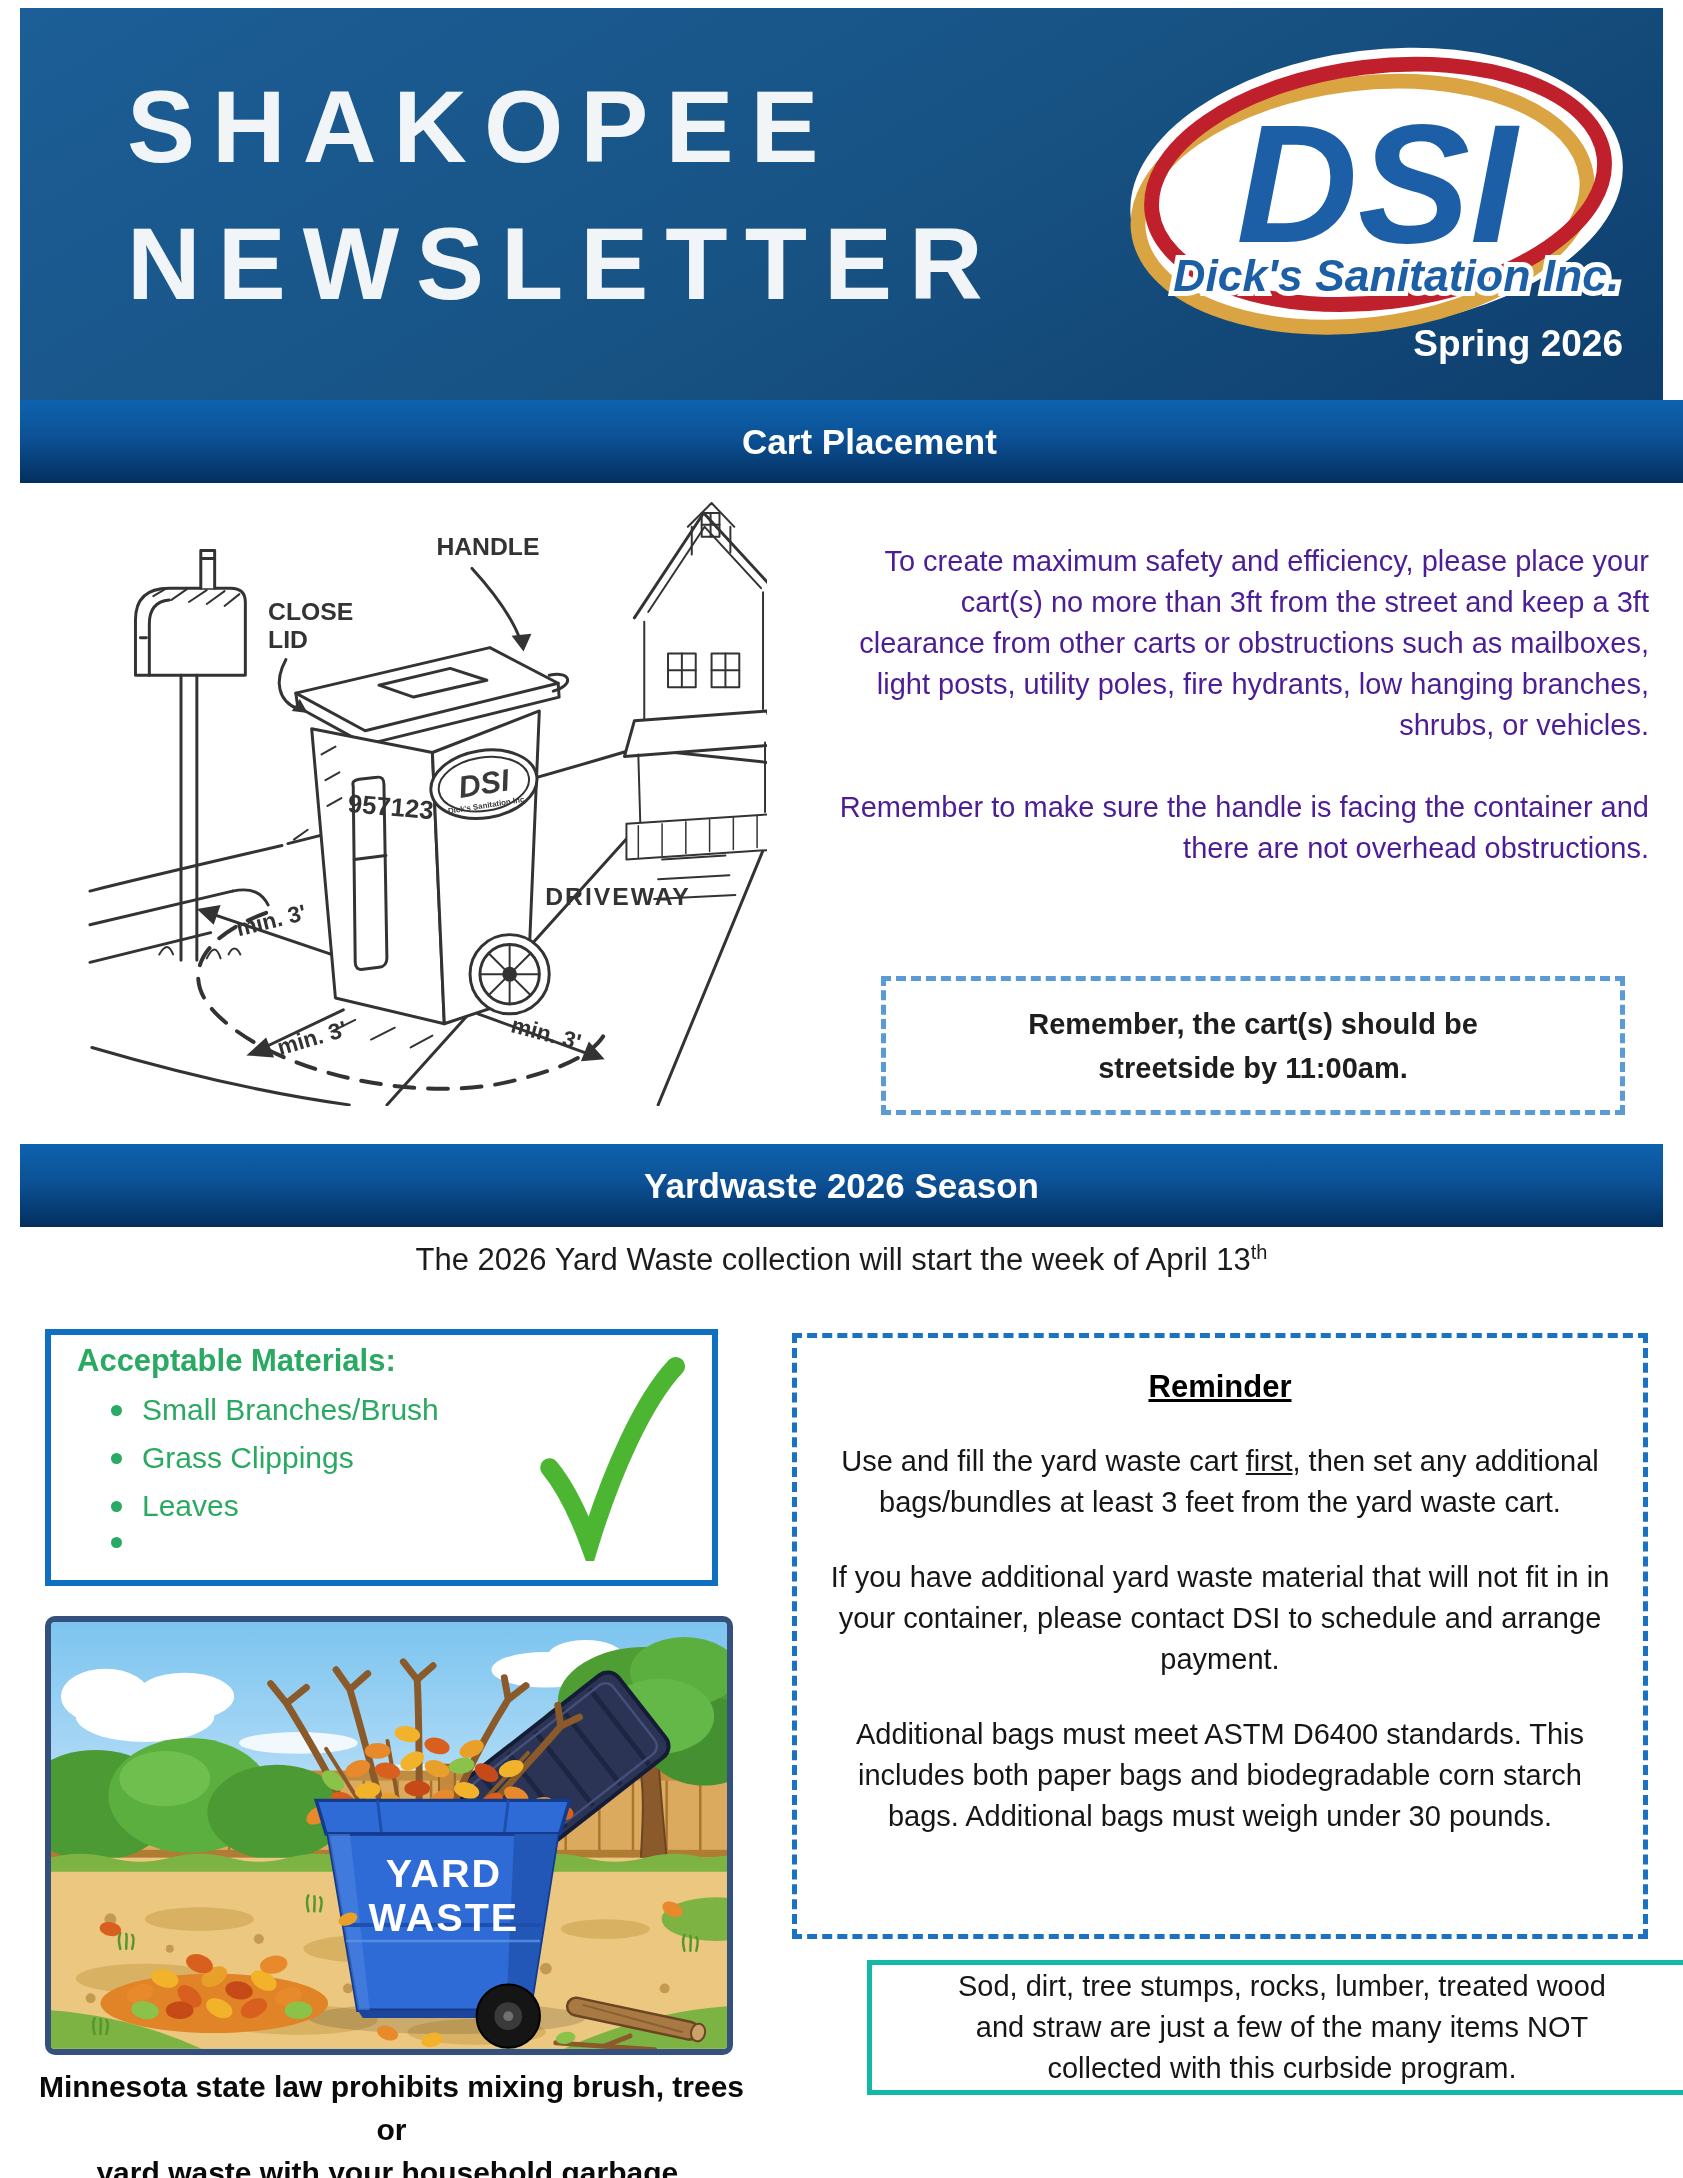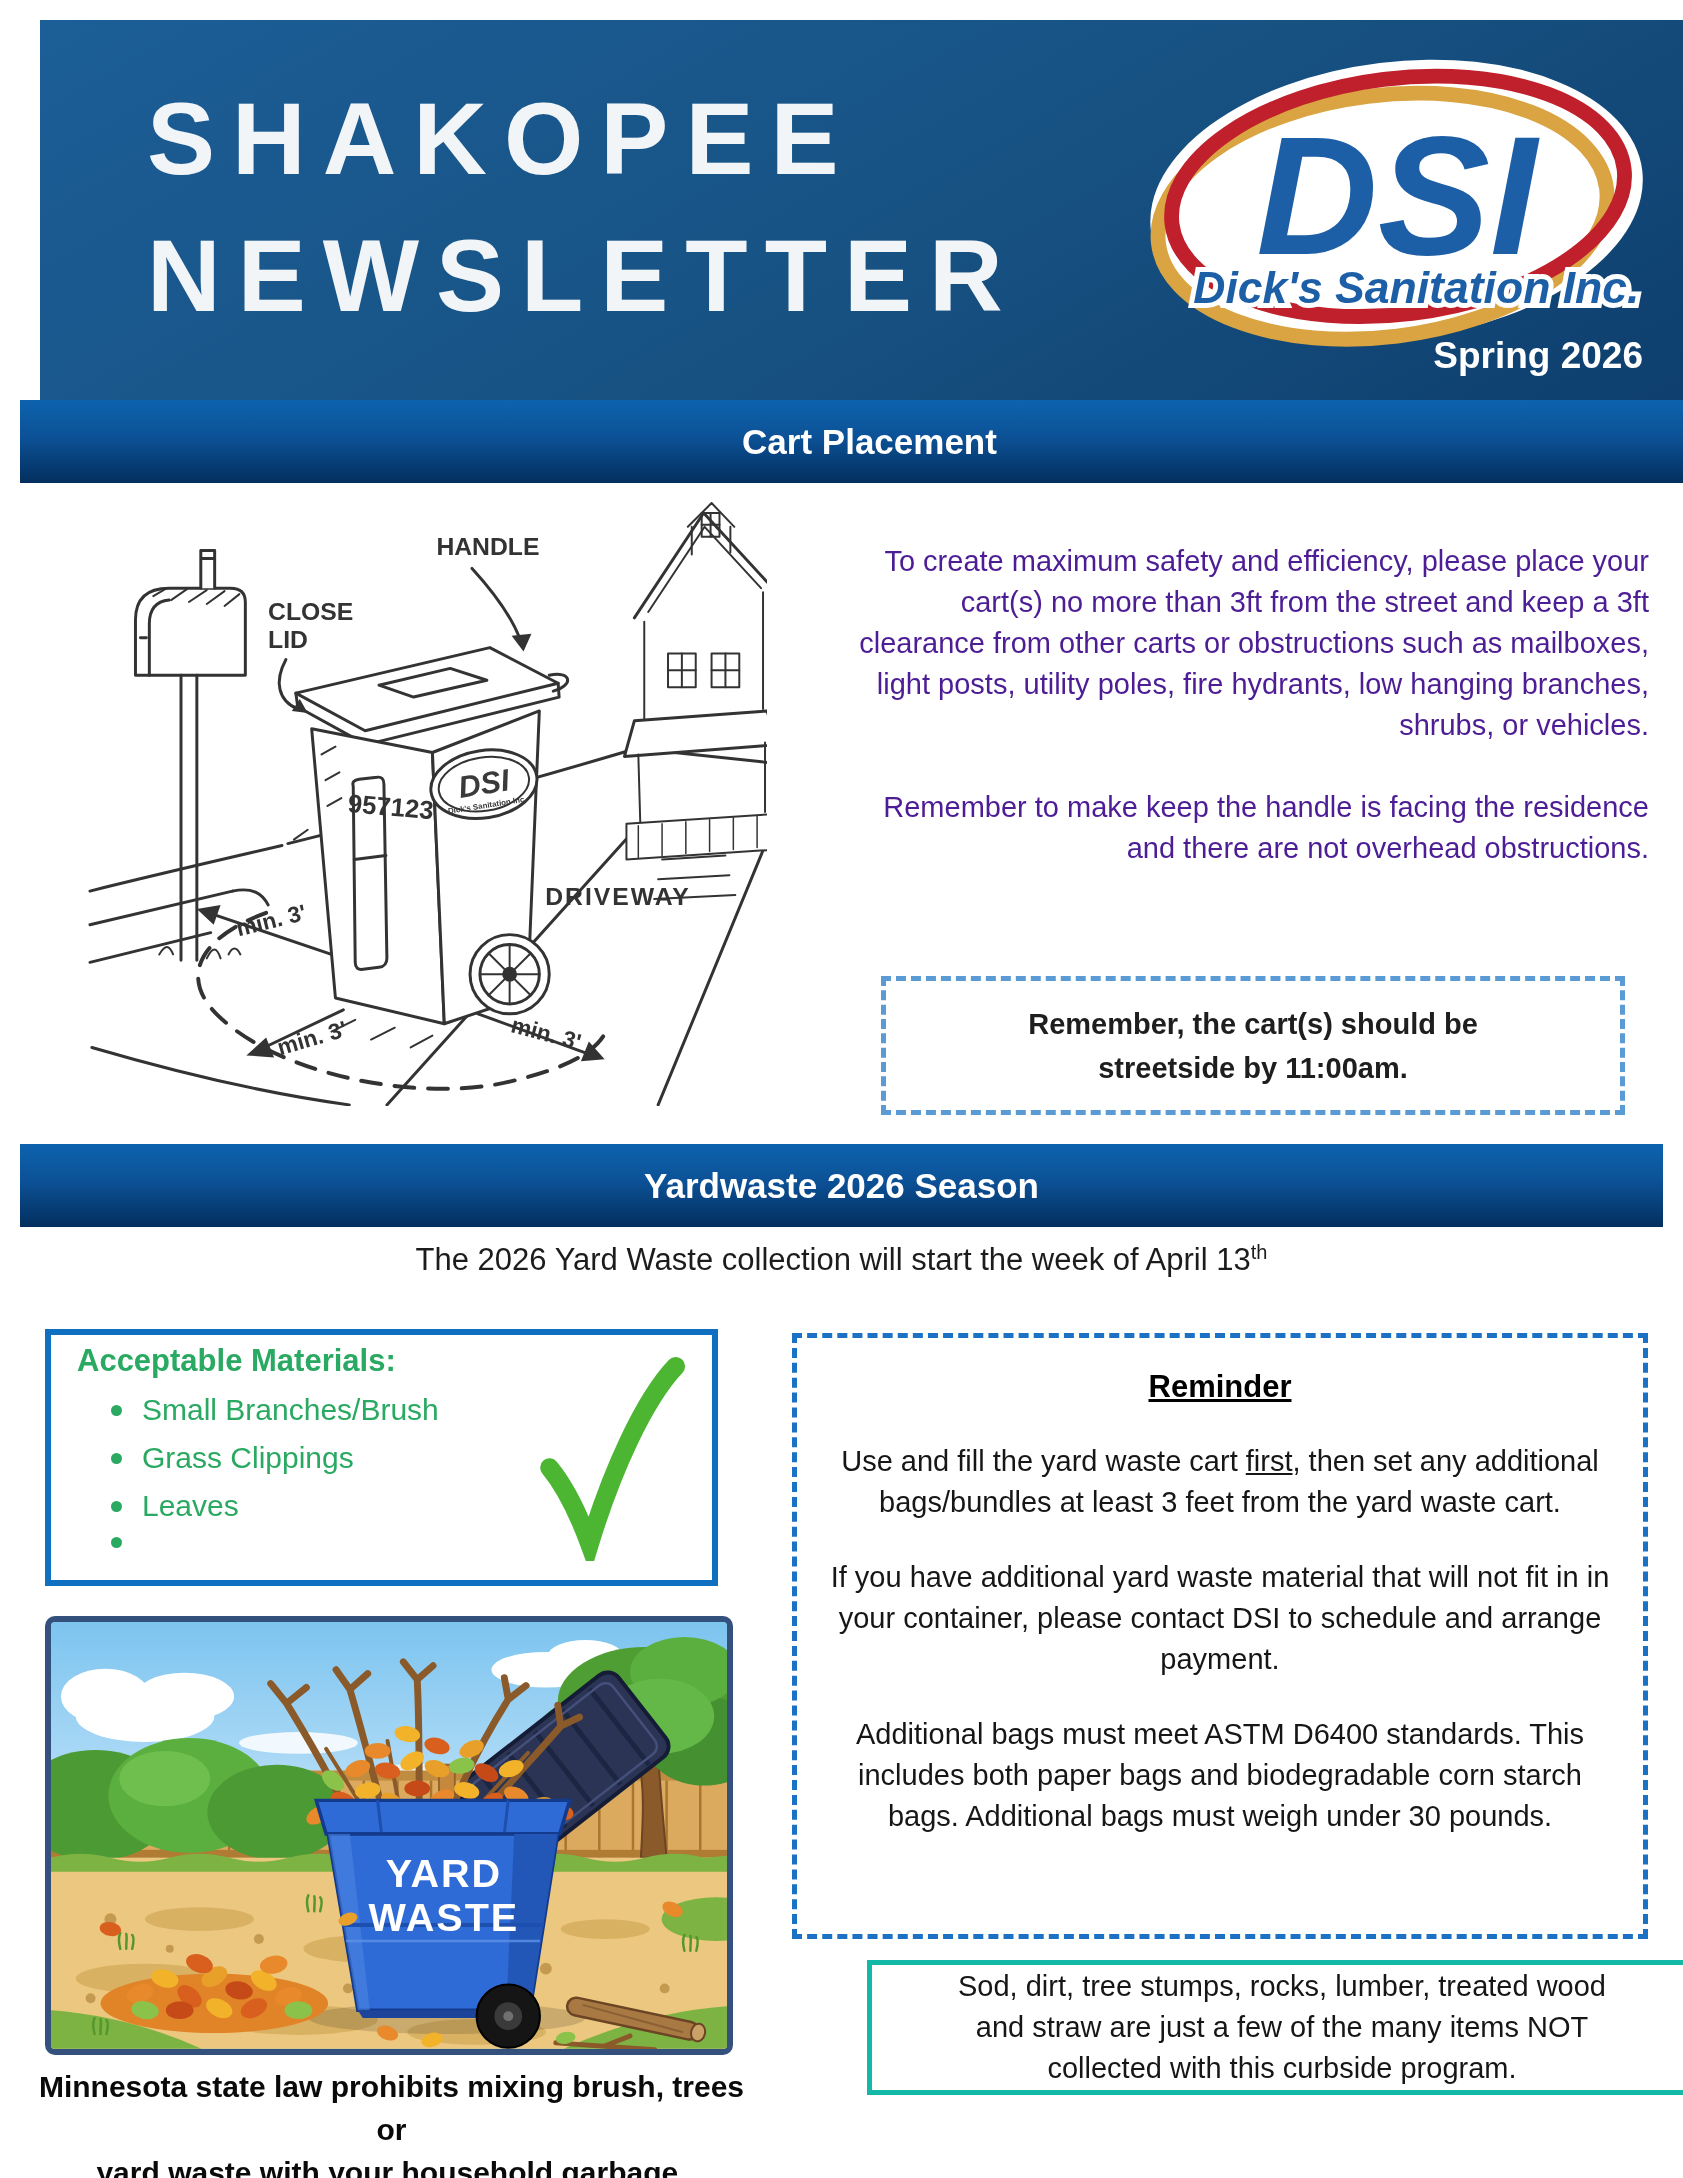--- a/index.html
+++ b/index.html
@@ -1,21 +1,21 @@
 <!DOCTYPE html>
 <html><head>
 <meta charset="utf-8">
 <style>
   html,body{margin:0;padding:0;background:#fff;}
   .page{position:relative;width:1683px;height:2178px;background:#ffffff;overflow:hidden;
         font-family:"Liberation Sans",sans-serif;color:#1e1e1e;}
 
   
-  .header{position:absolute;left:20px;top:20px;width:1643px;height:426px;
-          background:linear-gradient(150deg,#1c5e97 0%,#175283 52%,#0d3d6c 100%);margin-left:20px;}
+  .header{position:absolute;left:20px;top:8px;width:1643px;height:426px;
+          background:linear-gradient(150deg,#1c5e97 0%,#175283 52%,#0d3d6c 100%);}
   .title-line{position:absolute;left:107px;color:#f2f5f8;font-weight:bold;
               font-size:102px;letter-spacing:17px;white-space:nowrap;}
   .title-1{top:61px;}
   .title-2{top:198px;}
   .logo-svg{position:absolute;left:1091px;top:32px;width:543px;height:299px;}
   .edition{position:absolute;right:40px;top:315px;color:#ffffff;font-weight:bold;font-size:37px;}
 
   
   .banner{position:absolute;left:20px;width:1643px;height:83px;
           background:linear-gradient(180deg,#0d63ae 0%,#0c5196 45%,#032f5e 100%);
@@ -179,21 +179,21 @@
       <text x="404" y="300" font-size="31" font-weight="bold" font-style="italic" fill="#3a3a3a" text-anchor="middle">DSI</text>
       <text x="404" y="314" font-size="8" font-weight="bold" text-anchor="middle" fill="#3a3a3a">Dick's Sanitation Inc.</text>
     </g>
     <text class="ink-label" x="156" y="444" font-size="23" transform="rotate(-14 156 444)">min. 3'</text>
     <text class="ink-label" x="198" y="564" font-size="23" transform="rotate(-16 198 564)">min. 3'</text>
     <text class="ink-label" x="430" y="540" font-size="23" transform="rotate(15 430 540)">min. 3'</text>
   </svg>
 
   <div class="cart-text">
     <p>To create maximum safety and efficiency, please place your cart(s) no more than 3ft from the street and keep a 3ft clearance from other carts or obstructions such as mailboxes, light posts, utility poles, fire hydrants, low hanging branches, shrubs, or vehicles.</p>
-    <p class="p2">Remember to make keep the handle is facing the residence and there are not overhead obstructions.</p>
+    <p class="p2">Remember to make sure the handle is facing the container and there are not overhead obstructions.</p>
   </div>
 
   <div class="callout">
     <div>
       <span>Remember, the cart(s) should be</span><br>
       <span>streetside by 11:00am.</span>
     </div>
   </div>
 
   <div class="banner banner-yard">Yardwaste 2026 Season</div>

